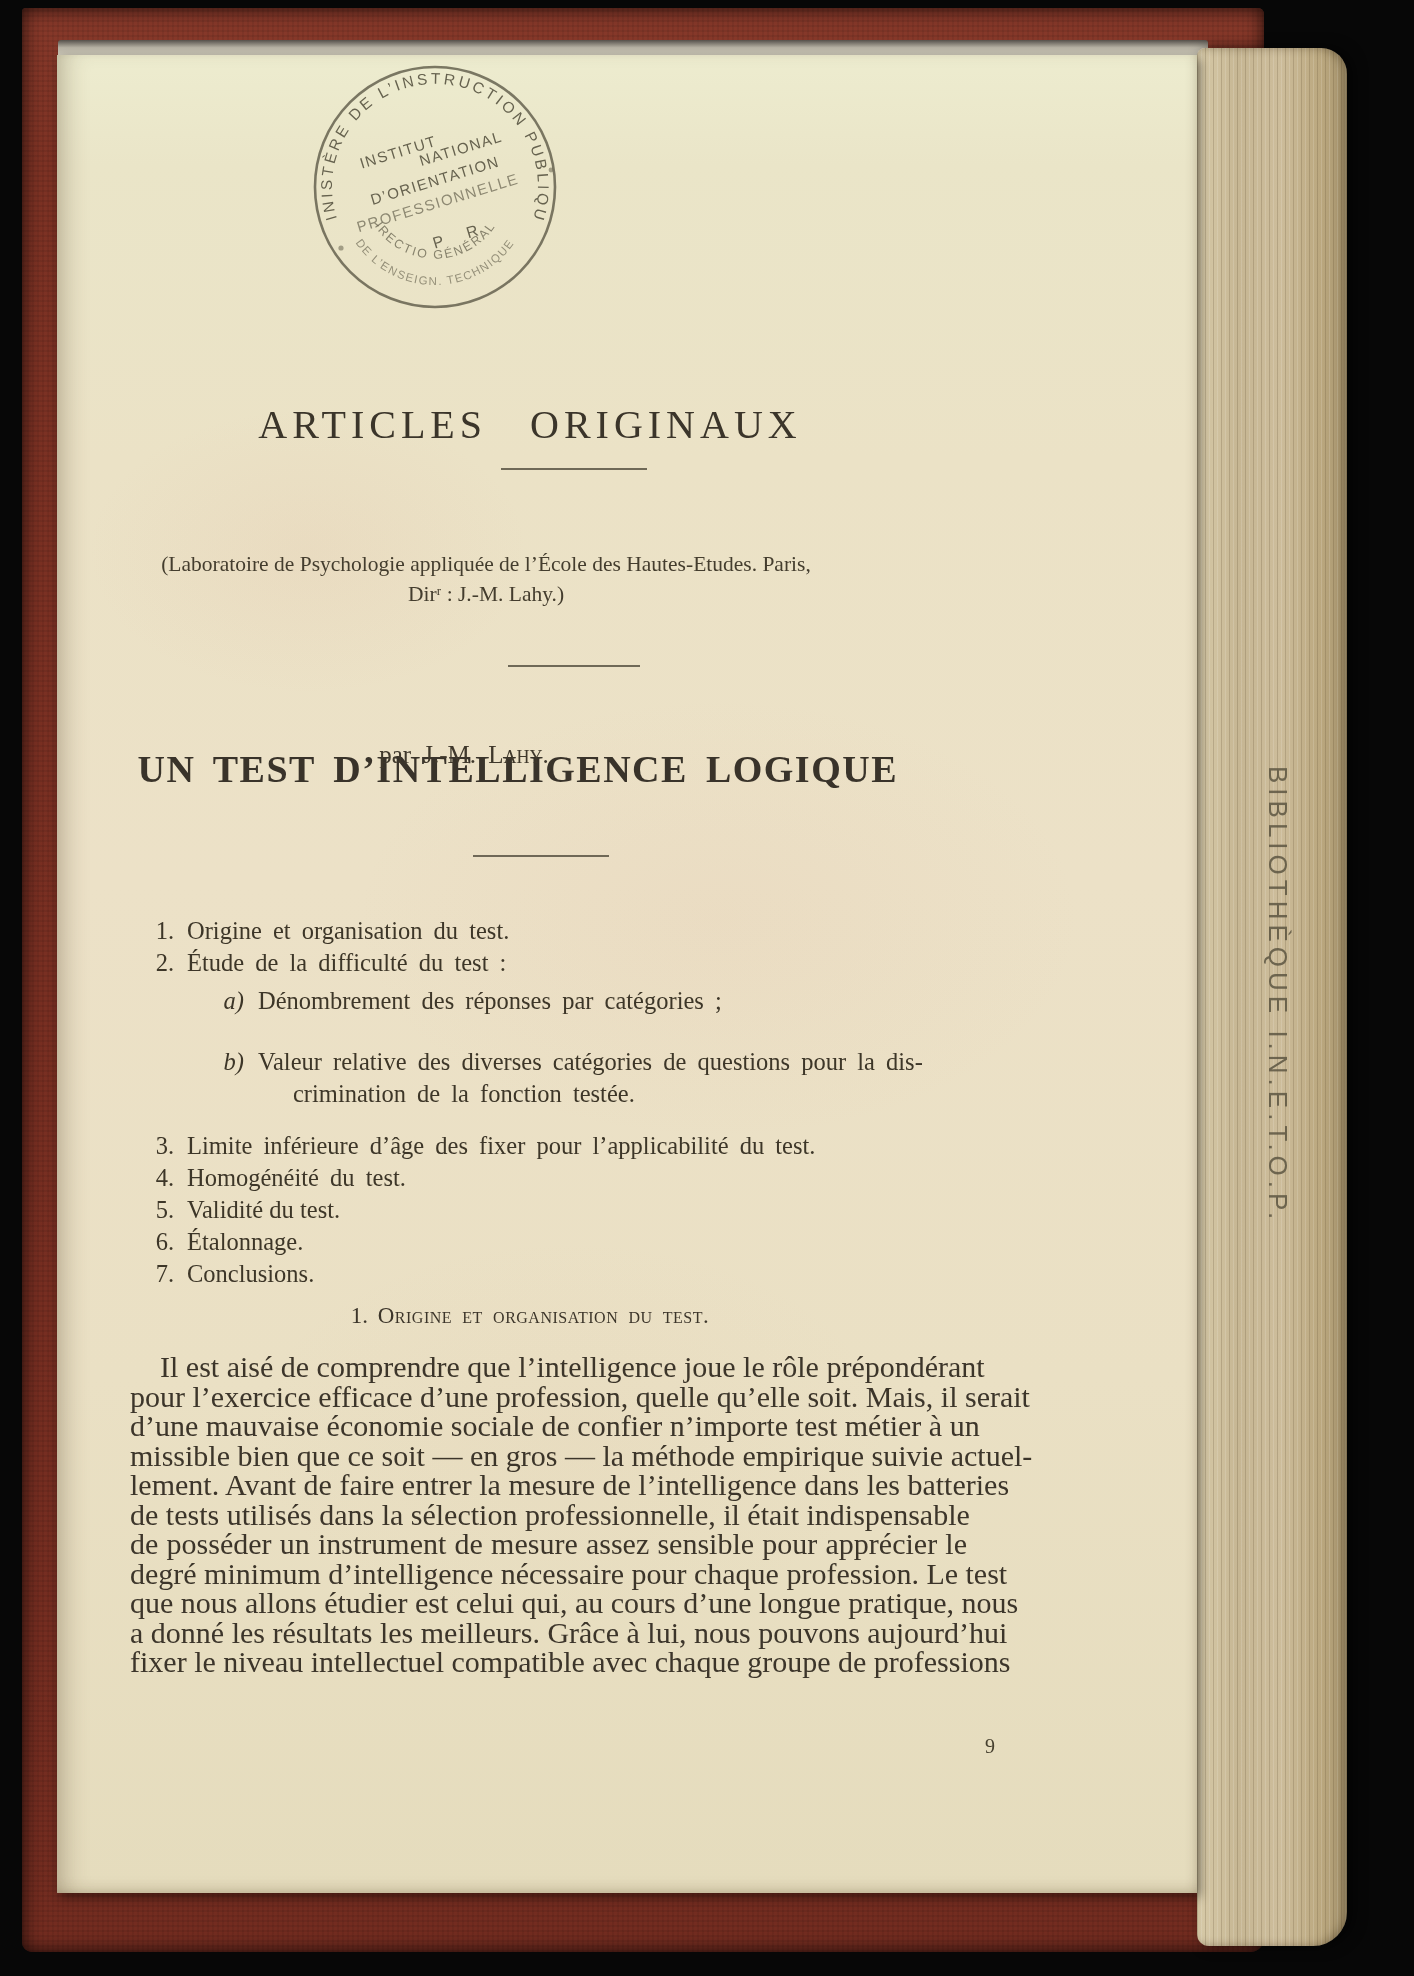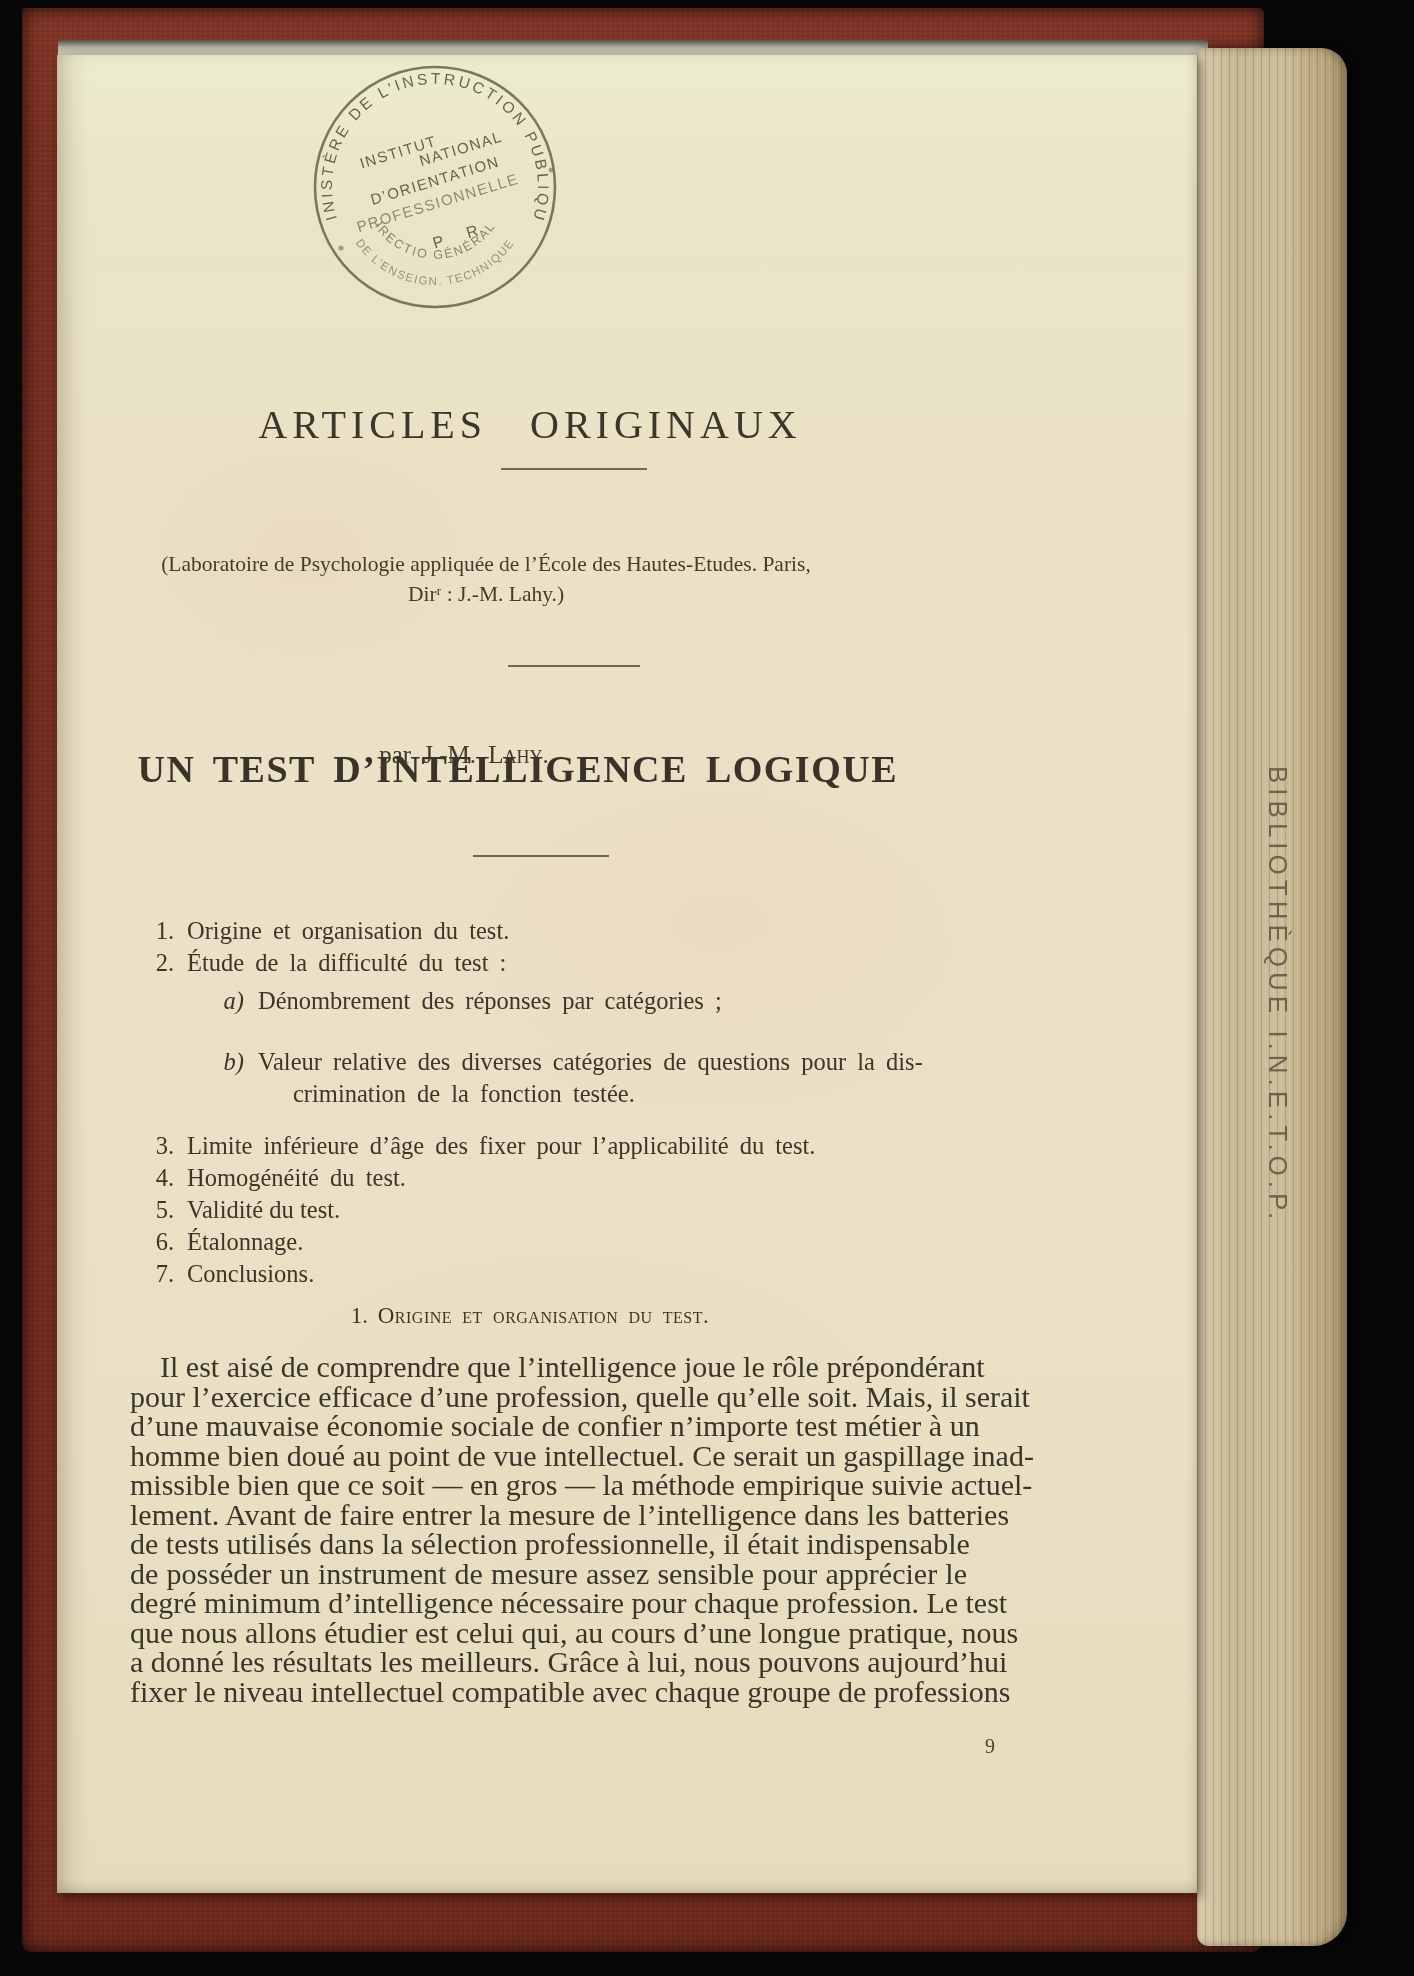--- a/index.html
+++ b/index.html
@@ -195,21 +195,20 @@
 
     <div class="cblock section-heading">
       <span>1.</span>
       <span class="sc">Origine et organisation du test.</span>
     </div>
 
     <div class="paragraph">
       <div class="pline indent">Il est aisé de comprendre que l’intelligence joue le rôle prépondérant</div>
       <div class="pline">pour l’exercice efficace d’une profession, quelle qu’elle soit. Mais, il serait</div>
       <div class="pline">d’une mauvaise économie sociale de confier n’importe test métier à un</div>
-      <div class="pline">homme bien doué au point de vue intellectuel. Ce serait un gaspillage inad-</div>
       <div class="pline">missible bien que ce soit — en gros — la méthode empirique suivie actuel-</div>
       <div class="pline">lement. Avant de faire entrer la mesure de l’intelligence dans les batteries</div>
       <div class="pline">de tests utilisés dans la sélection professionnelle, il était indispensable</div>
       <div class="pline">de posséder un instrument de mesure assez sensible pour apprécier le</div>
       <div class="pline">degré minimum d’intelligence nécessaire pour chaque profession. Le test</div>
       <div class="pline">que nous allons étudier est celui qui, au cours d’une longue pratique, nous</div>
       <div class="pline">a donné les résultats les meilleurs. Grâce à lui, nous pouvons aujourd’hui</div>
       <div class="pline">fixer le niveau intellectuel compatible avec chaque groupe de professions</div>
     </div>
 

